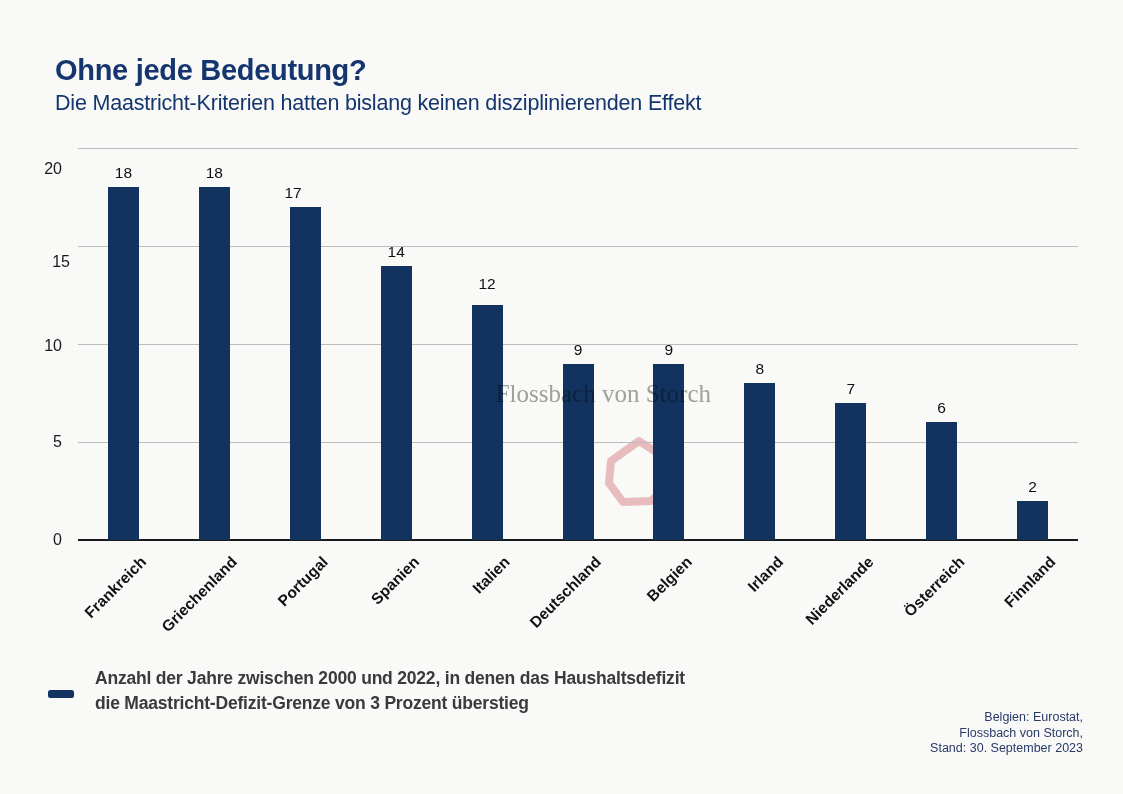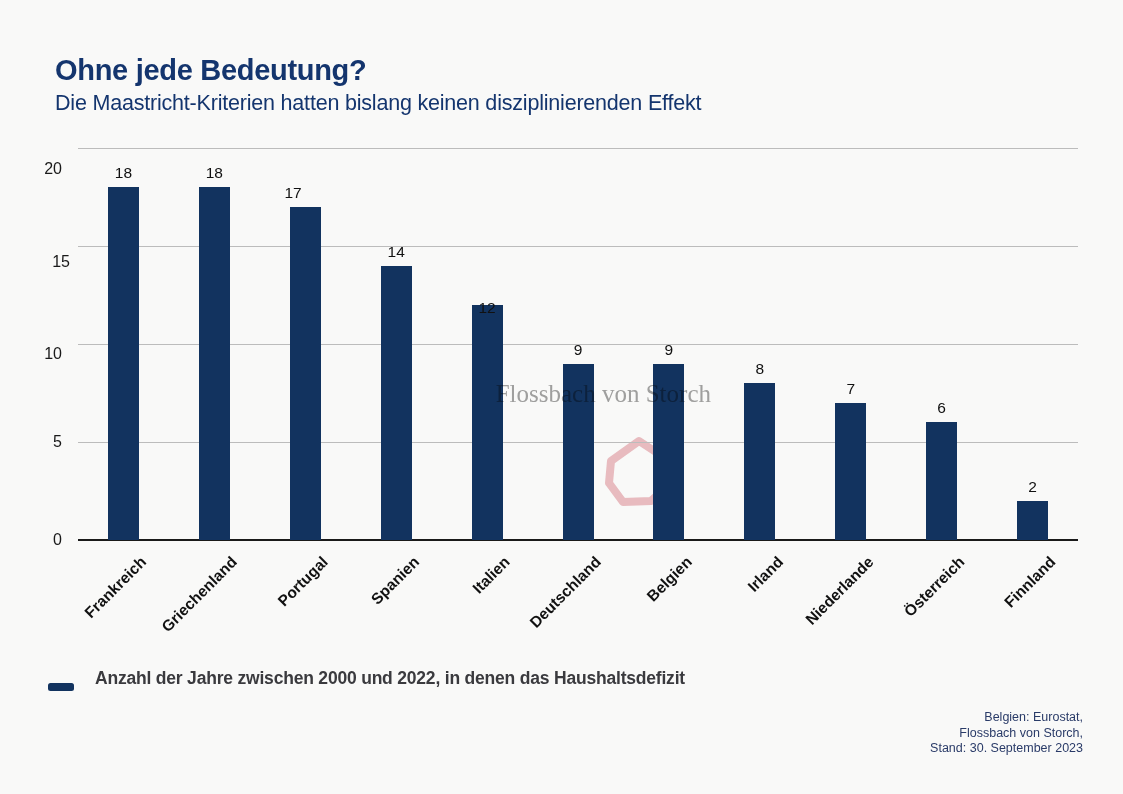--- a/index.html
+++ b/index.html
@@ -44,21 +44,21 @@
   }
   .wm-logo{
     position:absolute;left:515px;top:285px;overflow:visible;
   }
   .wm-text{
     position:absolute;left:411px;top:380px;width:300px;text-align:right;
     font-family:"Liberation Serif",serif;font-size:25px;color:#a3a3a3;
     mix-blend-mode:multiply;white-space:nowrap;
   }
   .legend{
-    position:absolute;left:48px;top:666px;display:flex;align-items:flex-end;
+    position:absolute;left:48px;top:666px;display:flex;align-items:center;
   }
   .legend .swatch{
     display:block;width:26px;height:8px;border-radius:2.5px;margin-top:6px;
     background:#12335f;flex:0 0 auto;
   }
   .legend .text{
     margin-left:21px;font-size:17.5px;font-weight:700;color:#3a3a3e;
     line-height:25px;letter-spacing:-0.2px;
   }
   .source{
@@ -73,40 +73,40 @@
 <h2 class="subtitle">Die Maastricht-Kriterien hatten bislang keinen disziplinierenden Effekt</h2>
 
 <div class="plot" id="plot">
   <svg class="wm-logo" width="96" height="84" viewBox="0 0 96 84">
     <polygon points="46,8 72,25 78,50 58,68 30,69 16,50 18,28" fill="none" stroke="#e6b4b8" stroke-width="8" stroke-linejoin="round" opacity="0.9"></polygon>
   </svg>
 <div class="ytick" style="top: 382px;">0</div>
     <div class="gridline" style="top: 294px;"></div>
     <div class="ytick" style="top: 284px;">5</div>
     <div class="gridline" style="top: 196px;"></div>
-    <div class="ytick" style="top: 196px;">10</div>
+    <div class="ytick" style="top: 188px;">10</div>
     <div class="gridline" style="top: 98px;"></div>
     <div class="ytick" style="top: 104px; padding-left: 8px;">15</div>
     <div class="gridline" style="top: 0px;"></div>
     <div class="ytick" style="top: -10px; margin-top: 21px;">20</div>
     <div class="baseline"></div>
     <div class="bar" style="left: 29.9545px; height: 352.8px; background: rgb(18, 51, 95);"></div>
     <div class="vlabel" style="left: 15.4545px; bottom: 357.8px;">18</div>
     <div class="xlabel" style="top: 405px; right: 940.545px;">Frankreich</div>
     <div class="bar" style="left: 120.864px; height: 352.8px; background: rgb(18, 51, 95);"></div>
     <div class="vlabel" style="left: 106.364px; bottom: 357.8px;">18</div>
     <div class="xlabel" style="top: 405px; right: 849.636px;">Griechenland</div>
     <div class="bar" style="left: 211.773px; height: 333.2px; background: rgb(18, 51, 95);"></div>
     <div class="vlabel" style="left: 185px; bottom: 338.2px;">17</div>
     <div class="xlabel" style="top: 405px; right: 758.727px;">Portugal</div>
     <div class="bar" style="left: 302.682px; height: 274.4px; background: rgb(18, 51, 95);"></div>
     <div class="vlabel" style="left: 288.182px; bottom: 279.4px;">14</div>
     <div class="xlabel" style="top: 405px; right: 667.818px;">Spanien</div>
     <div class="bar" style="left: 393.591px; height: 235.2px; background: rgb(18, 51, 95);"></div>
-    <div class="vlabel" style="left: 379.091px; bottom: 223px;">12</div>
+    <div class="vlabel" style="left: 379.091px; bottom: 247px;">12</div>
     <div class="xlabel" style="top: 405px; right: 576.909px;">Italien</div>
     <div class="bar" style="left: 484.5px; height: 176.4px; background: rgb(18, 51, 95);"></div>
     <div class="vlabel" style="left: 470px; bottom: 181.4px;">9</div>
     <div class="xlabel" style="top: 405px; right: 486px;">Deutschland</div>
     <div class="bar" style="left: 575.409px; height: 176.4px; background: rgb(18, 51, 95);"></div>
     <div class="vlabel" style="left: 560.909px; bottom: 181.4px;">9</div>
     <div class="xlabel" style="top: 405px; right: 395.091px;">Belgien</div>
     <div class="bar" style="left: 666.318px; height: 156.8px; background: rgb(18, 51, 95);"></div>
     <div class="vlabel" style="left: 651.818px; bottom: 161.8px;">8</div>
     <div class="xlabel" style="top: 405px; right: 304.182px;">Irland</div>
@@ -120,20 +120,21 @@
     <div class="vlabel" style="left: 924.545px; bottom: 44.2px;">2</div>
     <div class="xlabel" style="top: 405px; right: 31.4545px;">Finnland</div>
   </div>
 
 <div class="wm-text">Flossbach von Storch</div>
 
 <div class="legend">
   <span class="swatch"></span>
   <div class="text">
     <div>Anzahl der Jahre zwischen 2000 und 2022, in denen das Haushaltsdefizit</div>
+    <div>die Maastricht-Defizit-Grenze von 3 Prozent überstieg</div>
   </div>
 </div>
 
 <div class="source">
   <div>Belgien: Eurostat,</div>
   <div>Flossbach von Storch,</div>
   <div>Stand: 30. September 2023</div>
 </div>
 
 </body></html>

